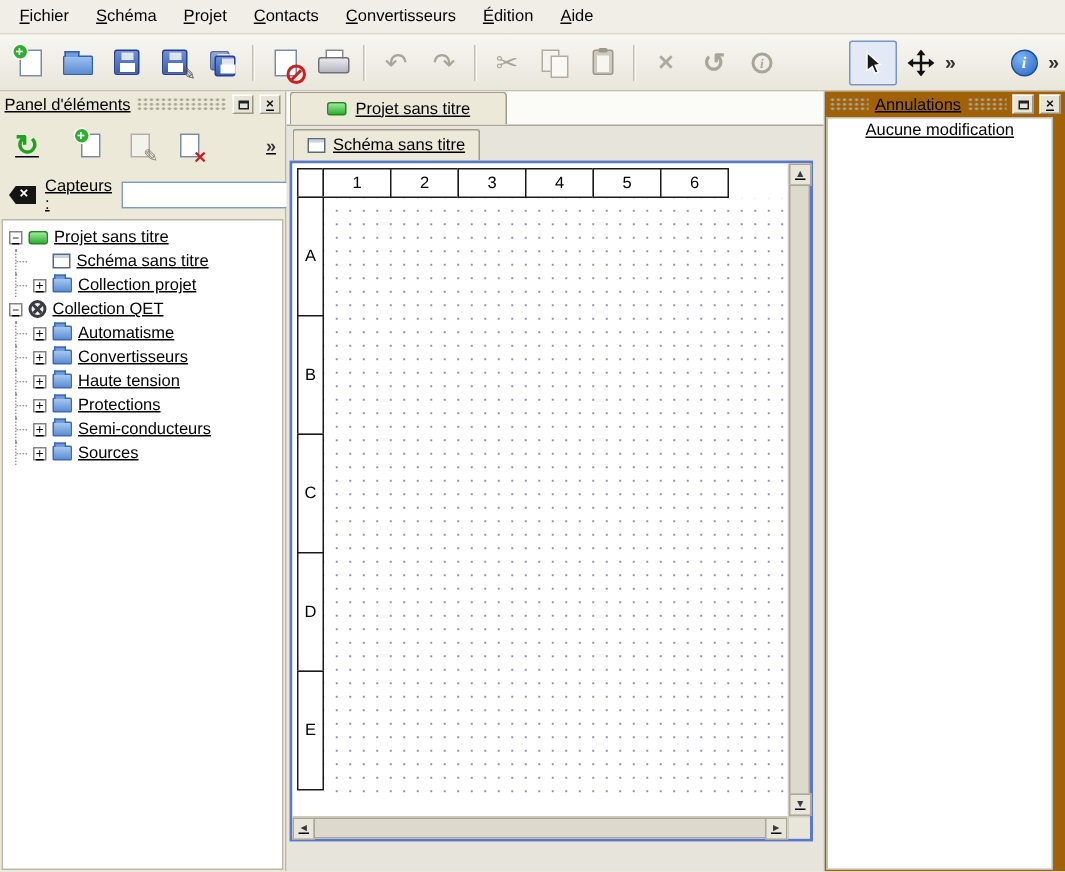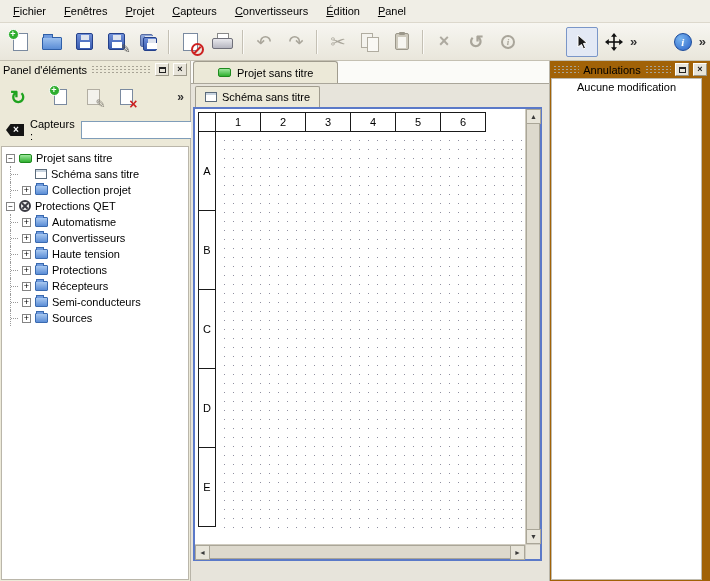--- a/index.html
+++ b/index.html
@@ -66,21 +66,21 @@
   .i-paste { width:14px; height:17px; background:#cdc9bc; border:1px solid #9b978a; border-radius:2px; position:relative; }
   .i-paste::before { content:""; position:absolute; top:-2px; left:3px; width:6px; height:3px; background:#9b978a; border-radius:1px; }
   .i-paste::after { content:""; position:absolute; top:3px; left:2px; width:8px; height:11px; background:#f6f5f0; }
 
   .i-info-gray { width:14px; height:14px; border:2px solid #a9a59a; border-radius:50%; display:flex; align-items:center; justify-content:center; font:italic bold 9px "Liberation Serif", serif; color:#a9a59a; }
   .i-info-gray::before { content:"i"; }
   .i-info-blue { width:18px; height:18px; border:1px solid #1a4a9a; border-radius:50%; background:radial-gradient(circle at 35% 30%, #7ab6f0, #2a62c8); display:flex; align-items:center; justify-content:center; font:italic bold 11px "Liberation Serif", serif; color:#fff; }
   .i-info-blue::before { content:"i"; }
 
   
-  .main { position:absolute; top:61px; left:0; right:0; bottom:0; display:flex; }
+  .main { position:absolute; top:61px; left:0; right:0; bottom:0; display:flex;text-decoration:underline; }
   .left-dock { width:191px; flex:none; display:flex; flex-direction:column; border-right:1px solid #b8b4a8; background:#ece9d8; }
   .center { flex:1; min-width:0; display:flex; flex-direction:column; border-right:1px solid #b8b4a8; }
   .right-dock { width:160px; flex:none; display:flex; flex-direction:column; background:#a16207;text-align:center; }
 
   
   .dock-title { height:17px; flex:none; display:flex; align-items:center; gap:4px; padding:0 3px; }
   .grip { flex:1; height:9px; background-image:radial-gradient(#a8a496 1px, transparent 1.2px); background-size:4px 3px; }
   .dock-btn { width:14px; height:13px; flex:none; background:#e7e4d9; border:1px solid; border-color:#fffefb #9b9788 #9b9788 #fffefb; display:flex; align-items:center; justify-content:center; }
   .float-glyph { width:7px; height:6px; border:1px solid #222; border-top-width:2px; }
   .close-glyph { font-size:9px; font-weight:bold; line-height:1; color:#111; }
@@ -154,26 +154,26 @@
   .svg16 { width:16px; height:16px; display:block; }
   .svg18 { width:18px; height:18px; display:block; }
 </style>
 </head>
 <body>
 
 <div class="app">
 
   <div class="menubar">
     <span class="menu-item">Fichier</span>
-    <span class="menu-item">Fenêtres</span>
+    <span class="menu-item">Schéma</span>
     <span class="menu-item">Projet</span>
-    <span class="menu-item">Capteurs</span>
+    <span class="menu-item">Contacts</span>
     <span class="menu-item">Convertisseurs</span>
     <span class="menu-item">Édition</span>
-    <span class="menu-item">Panel</span>
+    <span class="menu-item">Aide</span>
   </div>
 
   <div class="toolbar">
     <div class="tbtn">
       <span class="i-page">
           <span class="badge-plus"></span>
         </span>
     </div>
     <div class="tbtn">
       <span class="i-openfolder"></span>
@@ -305,46 +305,41 @@
           <span class="tlabel">Schéma sans titre</span>
         </div>
         <div class="trow l1">
           <span class="exp plus"></span>
           <span class="i-folder"></span>
           <span class="tlabel">Collection projet</span>
         </div>
         <div class="trow">
           <span class="exp minus"></span>
           <span class="i-qet"></span>
-          <span class="tlabel">Protections QET</span>
+          <span class="tlabel">Collection QET</span>
         </div>
         <div class="trow l1">
           <span class="exp plus"></span>
           <span class="i-folder"></span>
           <span class="tlabel">Automatisme</span>
         </div>
         <div class="trow l1">
           <span class="exp plus"></span>
           <span class="i-folder"></span>
           <span class="tlabel">Convertisseurs</span>
         </div>
         <div class="trow l1">
           <span class="exp plus"></span>
           <span class="i-folder"></span>
           <span class="tlabel">Haute tension</span>
         </div>
         <div class="trow l1">
           <span class="exp plus"></span>
           <span class="i-folder"></span>
           <span class="tlabel">Protections</span>
-        </div>
-        <div class="trow l1">
-          <span class="exp plus"></span>
-          <span class="i-folder"></span>
-          <span class="tlabel">Récepteurs</span>
         </div>
         <div class="trow l1">
           <span class="exp plus"></span>
           <span class="i-folder"></span>
           <span class="tlabel">Semi-conducteurs</span>
         </div>
         <div class="trow l1">
           <span class="exp plus"></span>
           <span class="i-folder"></span>
           <span class="tlabel">Sources</span>

